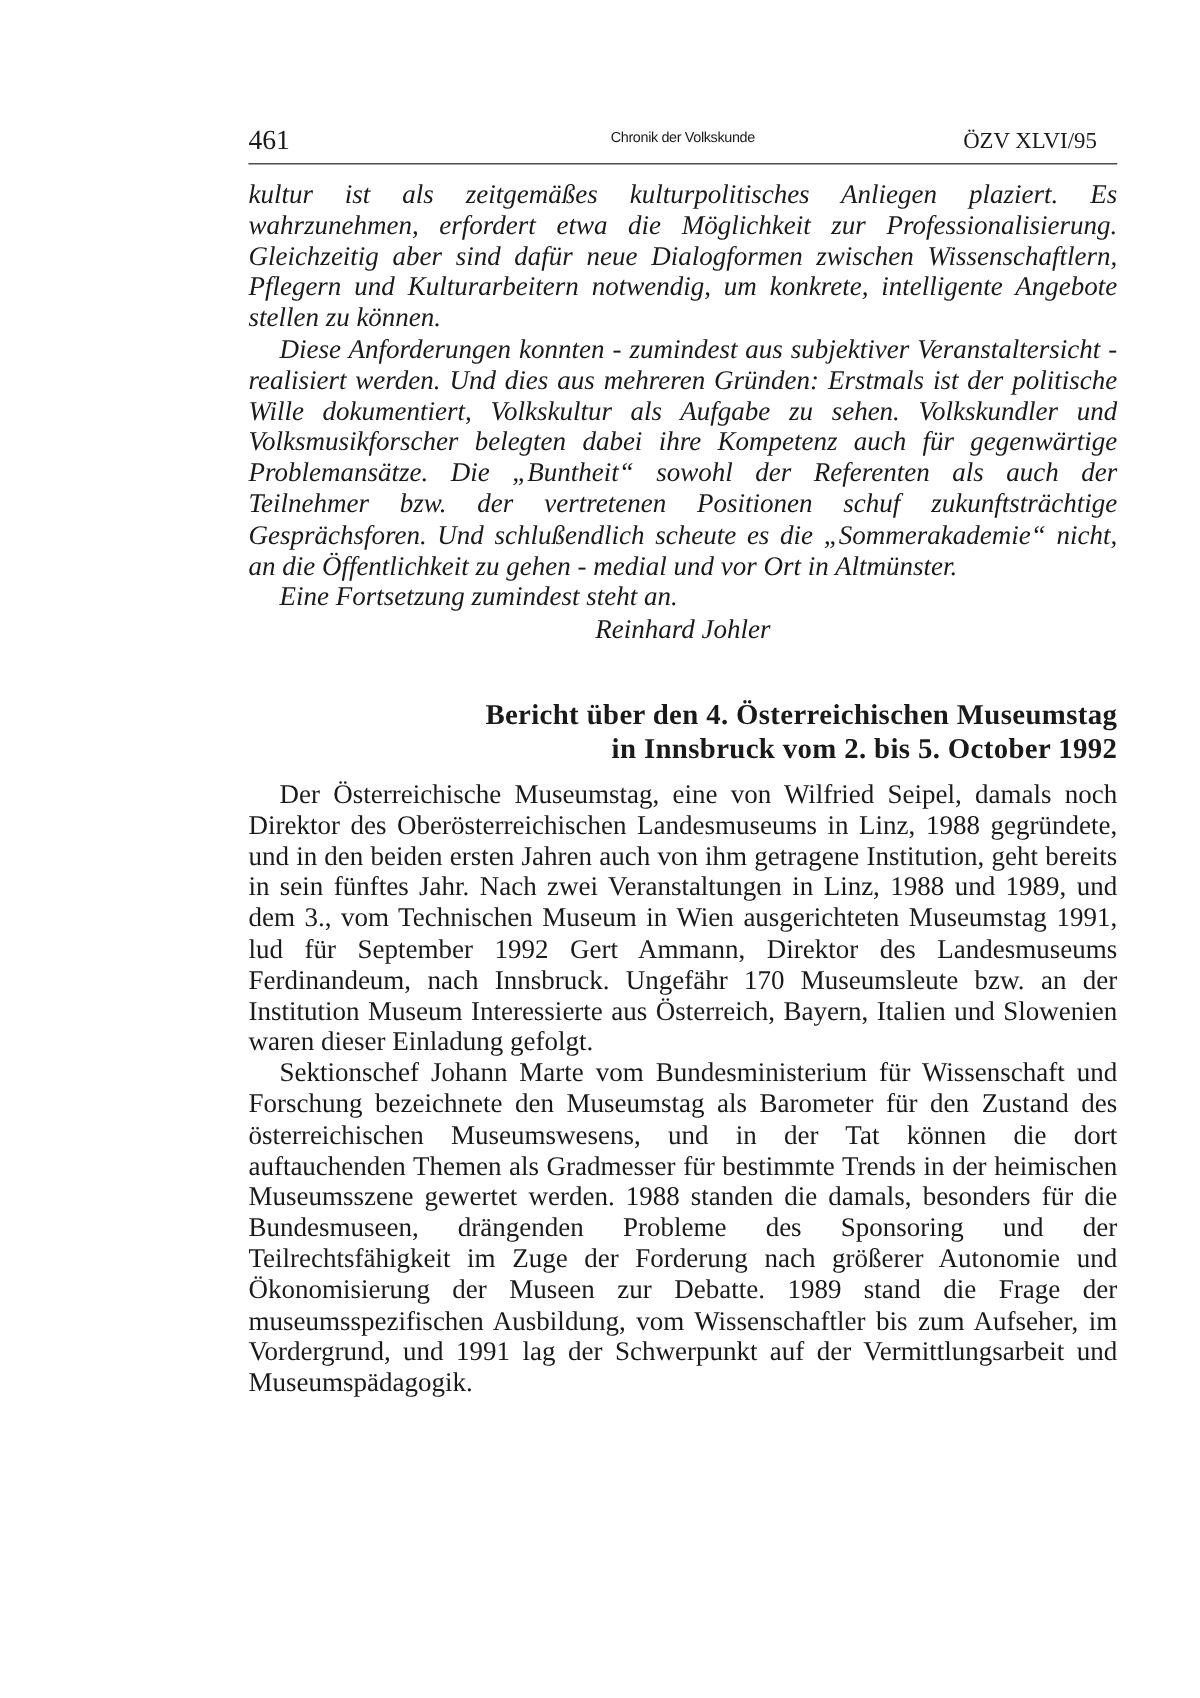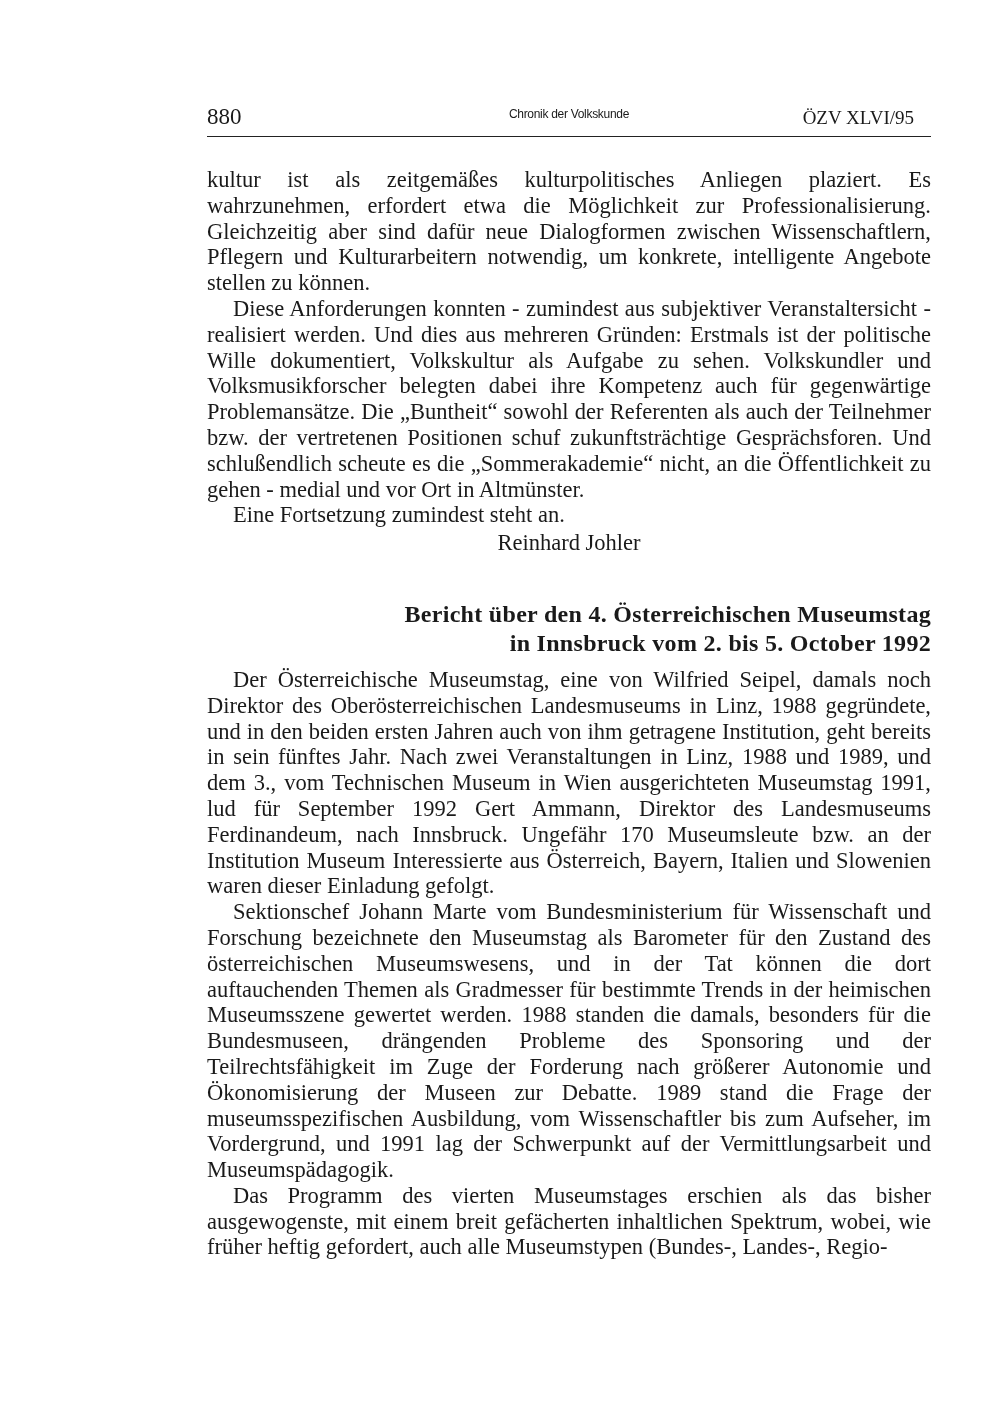--- a/index.html
+++ b/index.html
@@ -4,49 +4,48 @@
 <style>
   html, body { margin: 0; padding: 0; background: #ffffff; }
   body { width: 1000px; height: 1415px; position: relative; overflow: hidden;
          font-family: "Liberation Serif", "DejaVu Serif", serif; color: #1a1a1a; }
   .page { position: absolute; left: 207px; top: 100px; width: 724px; }
   .running-head { position: relative; height: 36px; font-size: 21px; }
   .running-head .pno { position: absolute; left: 0; top: 4px; font-size: 23px; }
   .running-head .ctitle { position: absolute; left: 0; right: 0; top: 7px; text-align: center; font-size: 12px; font-family: "Liberation Sans", "DejaVu Sans", sans-serif; letter-spacing: -0.3px; }
   .running-head .jref { position: absolute; right: 17px; top: 7px; font-size: 19px; }
   .rule { height: 0; border-top: 1.6px solid #222; margin-top: 0; }
-  .body-block { margin-top: 30px; }
+  .body-block { margin-top: 12px; font-style: italic; }
   p { margin: 0; font-size: 22.5px; line-height: 25.8px; text-align: justify; }
   p.indent { text-indent: 26px; }
   p.cont { text-indent: 0; }
   .signature { text-align: center; font-size: 22.5px; line-height: 25.8px; margin-top: 2px; }
   .article-title { margin-top: 44px; text-align: right; font-weight: bold; font-size: 24px; line-height: 29px; letter-spacing: 0.3px; }
   .article-body { margin-top: 9px; }
 </style>
 </head>
 <body>
 
 <div class="page">
   <div class="running-head">
-    <span class="pno">880</span>
+    <span class="pno">461</span>
     <span class="ctitle">Chronik der Volkskunde</span>
     <span class="jref">ÖZV XLVI/95</span>
   </div>
   <div class="rule"></div>
 
   <div class="body-block">
     <p class="cont">kultur ist als zeitgemäßes kulturpolitisches Anliegen plaziert. Es wahrzunehmen, erfordert etwa die Möglichkeit zur Professionalisierung. Gleichzeitig aber sind dafür neue Dialogformen zwischen Wissenschaftlern, Pflegern und Kulturarbeitern notwendig, um konkrete, intelligente Angebote stellen zu können.</p>
     <p class="indent">Diese Anforderungen konnten - zumindest aus subjektiver Veranstaltersicht - realisiert werden. Und dies aus mehreren Gründen: Erstmals ist der politische Wille dokumentiert, Volkskultur als Aufgabe zu sehen. Volkskundler und Volksmusikforscher belegten dabei ihre Kompetenz auch für gegenwärtige Problemansätze. Die „Buntheit“ sowohl der Referenten als auch der Teilnehmer bzw. der vertretenen Positionen schuf zukunftsträchtige Gesprächsforen. Und schlußendlich scheute es die „Sommerakademie“ nicht, an die Öffentlichkeit zu gehen - medial und vor Ort in Altmünster.</p>
     <p class="indent">Eine Fortsetzung zumindest steht an.</p>
     <div class="signature">Reinhard Johler</div>
   </div>
 
   <div class="article-title">
     <div>Bericht über den 4. Österreichischen Museumstag</div>
     <div>in Innsbruck vom 2. bis 5. October 1992</div>
   </div>
 
   <div class="article-body">
     <p class="indent">Der Österreichische Museumstag, eine von Wilfried Seipel, damals noch Direktor des Oberösterreichischen Landesmuseums in Linz, 1988 gegründete, und in den beiden ersten Jahren auch von ihm getragene Institution, geht bereits in sein fünftes Jahr. Nach zwei Veranstaltungen in Linz, 1988 und 1989, und dem 3., vom Technischen Museum in Wien ausgerichteten Museumstag 1991, lud für September 1992 Gert Ammann, Direktor des Landesmuseums Ferdinandeum, nach Innsbruck. Ungefähr 170 Museumsleute bzw. an der Institution Museum Interessierte aus Österreich, Bayern, Italien und Slowenien waren dieser Einladung gefolgt.</p>
     <p class="indent">Sektionschef Johann Marte vom Bundesministerium für Wissenschaft und Forschung bezeichnete den Museumstag als Barometer für den Zustand des österreichischen Museumswesens, und in der Tat können die dort auftauchenden Themen als Gradmesser für bestimmte Trends in der heimischen Museumsszene gewertet werden. 1988 standen die damals, besonders für die Bundesmuseen, drängenden Probleme des Sponsoring und der Teilrechtsfähigkeit im Zuge der Forderung nach größerer Autonomie und Ökonomisierung der Museen zur Debatte. 1989 stand die Frage der museumsspezifischen Ausbildung, vom Wissenschaftler bis zum Aufseher, im Vordergrund, und 1991 lag der Schwerpunkt auf der Vermittlungsarbeit und Museumspädagogik.</p>
-    <p class="indent">Das Programm des vierten Museumstages erschien als das bisher ausgewogenste, mit einem breit gefächerten inhaltlichen Spektrum, wobei, wie früher heftig gefordert, auch alle Museumstypen (Bundes-, Landes-, Regio-</p>
   </div>
 </div>
 
 </body></html>

